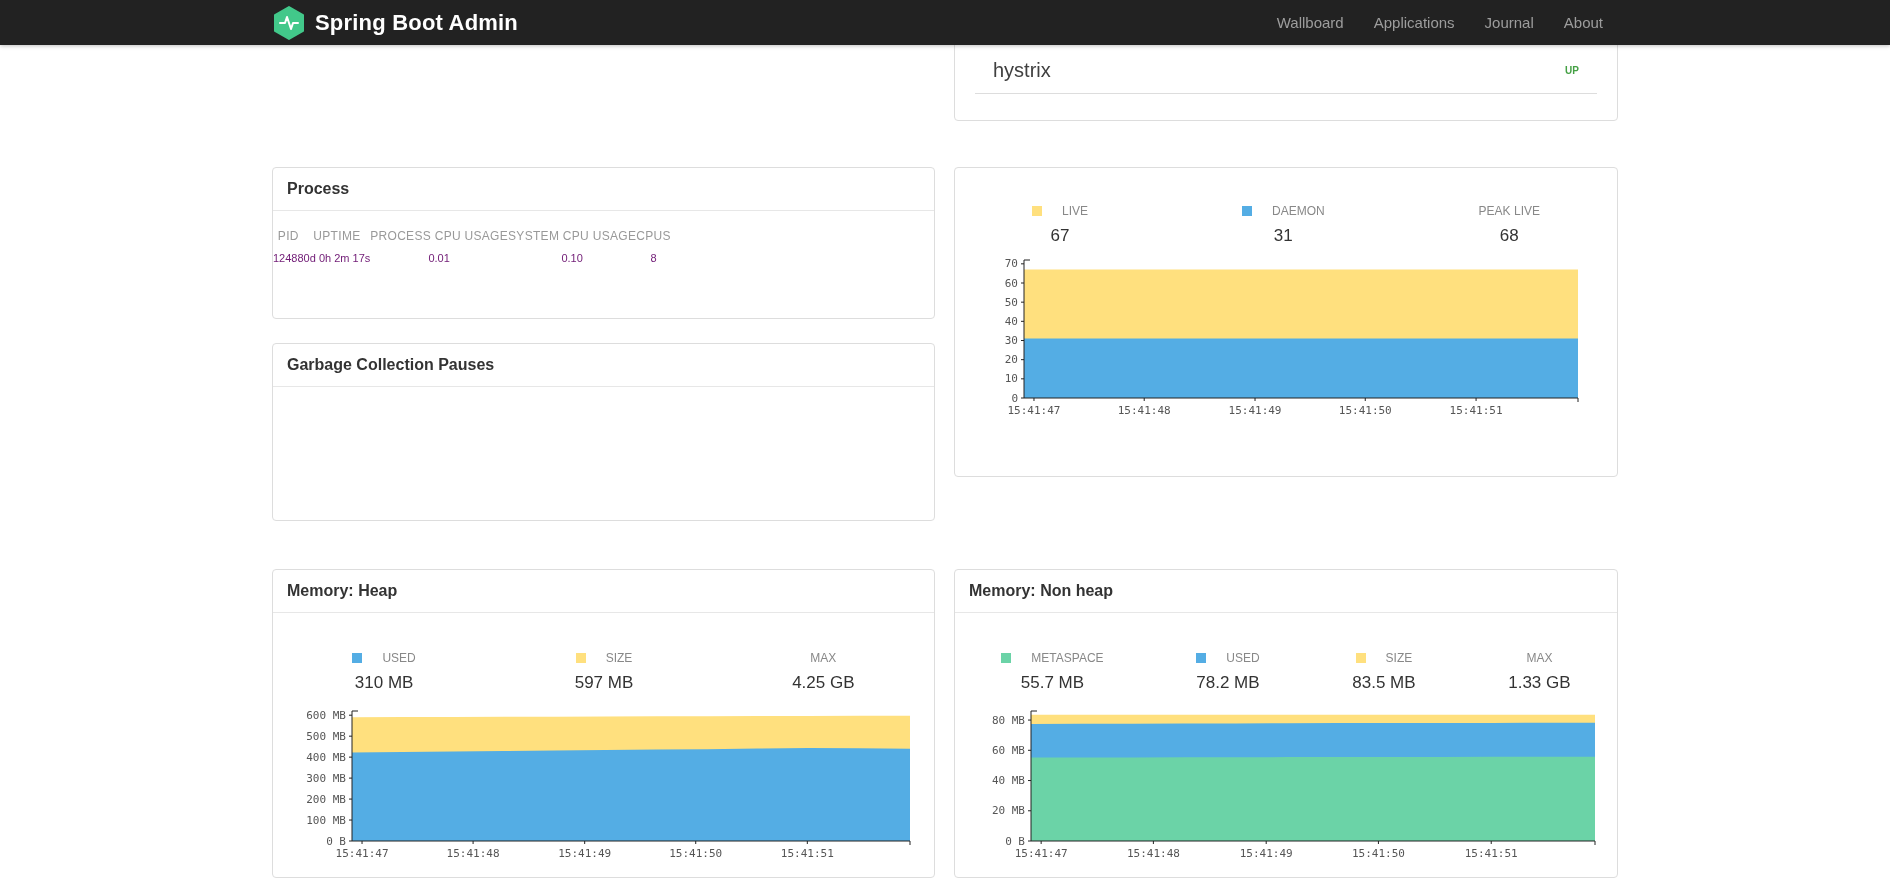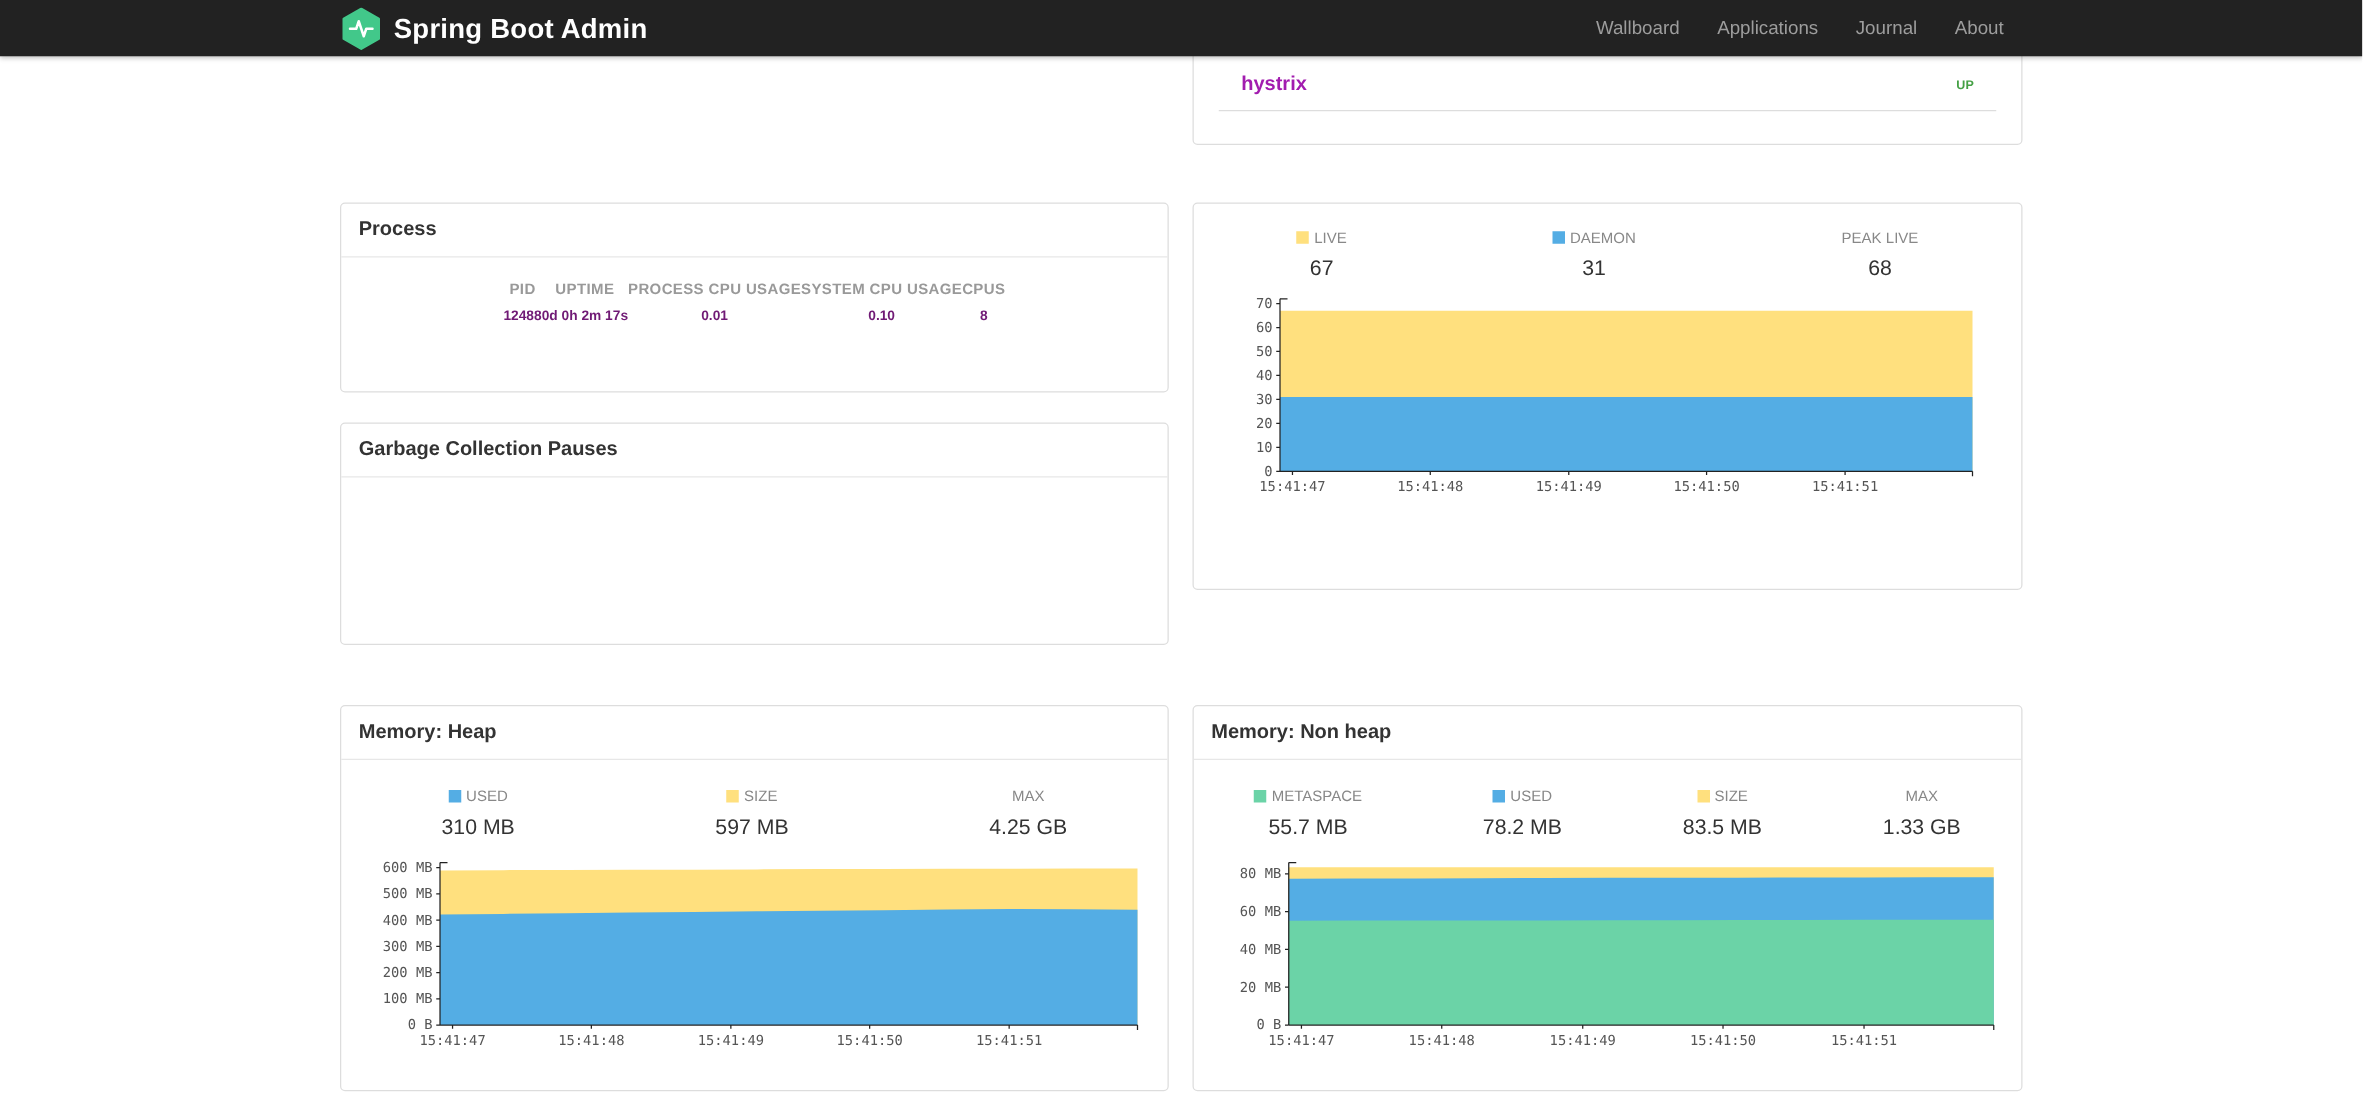--- a/index.html
+++ b/index.html
@@ -25,38 +25,38 @@
   
   .panel { background:#fff; border:1px solid #ddd; border-radius:4px; }
   .panel-heading { padding:12px 14px; border-bottom:1px solid #e7e7e7; }
   .panel-title { font-size:16px; font-weight:bold; color:#333; }
 
   
   .status-panel { margin-top:-40px; padding-top:45px; padding-bottom:26px; position:relative; z-index:1; }
   .status-table { margin:0 20px; }
   .status-row { display:flex; justify-content:space-between; align-items:center;
                 padding:8px 18px 11px; border-bottom:1px solid #ddd; cursor:pointer; }
-  .app-name { font-size:16px; font-weight:bold; color:#a21caf; }
+  .app-name { font-size:20px; font-weight:normal; color:#404040; }
   .app-status { font-size:10px; font-weight:bold;text-align:right; }
 
   
-  .metrics { display:flex; justify-content:center; padding-top:18px; text-align:center;font-weight:bold; }
+  .metrics { display:flex; justify-content:flex-start; padding-top:18px; text-align:center; }
   .metric-label { font-size:12px; color:#999; letter-spacing:.3px; }
   .metric-value { font-size:11px; color:#701a75; margin-top:9px; }
 
   .panel-process { height:152px; }
   .panel-gc { height:178px; margin-top:24px; }
   .panel-threads { height:310px; }
   .panel-memory { height:309px; }
 
   
   .legend { display:flex; justify-content:space-around; text-align:center; }
   .legend-threads { padding-top:20px; }
   .legend-memory { padding-top:22px; }
-  .legend-label { font-size:12px; color:#888; display:flex; align-items:center; justify-content:center; gap:4px; }
+  .legend-label { font-size:12px; color:#888; display:flex; align-items:center; justify-content:center; gap:20px;margin-top:16px; }
   .swatch { width:10px; height:10px; display:inline-block; flex:none; }
   .legend-value { font-size:17px; color:#333; margin-top:8px; }
 
   .chart-wrap { display:flex; justify-content:center; }
   .chart-threads { margin-top:10px; }
   .chart-memory { margin-top:14px; }
   svg { display:block; }
 </style>
 </head>
 <body>

